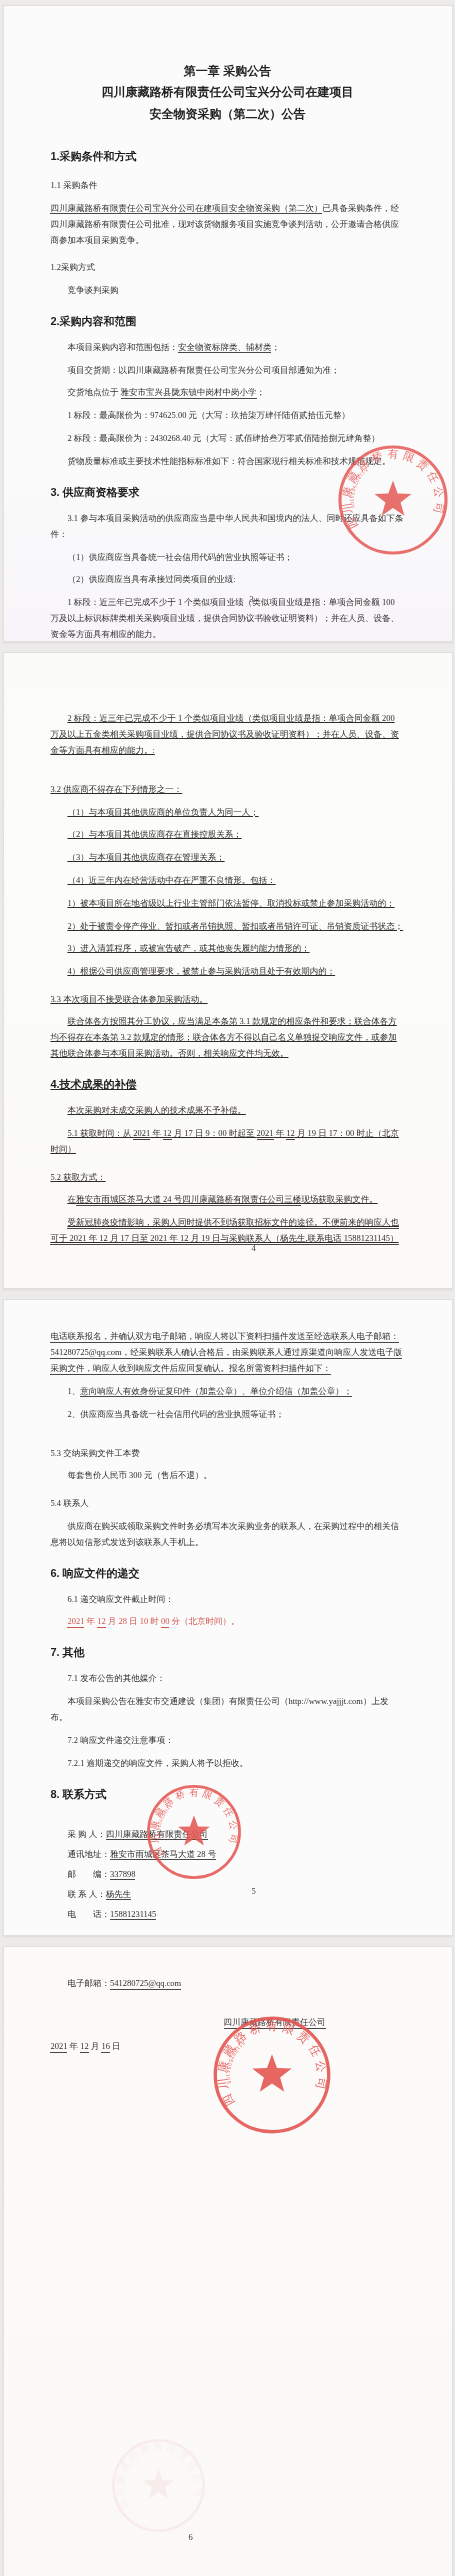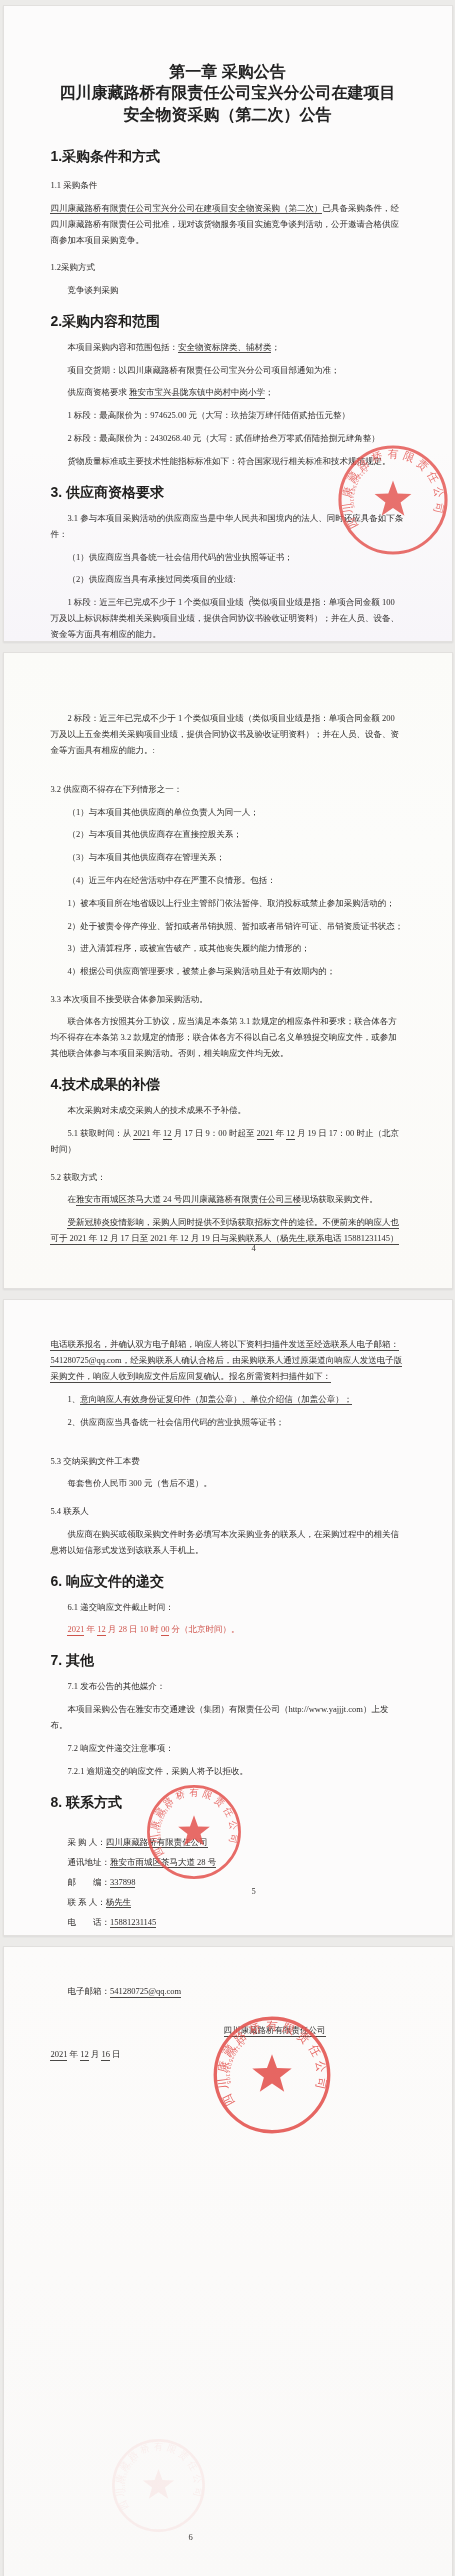--- a/index.html
+++ b/index.html
@@ -15,41 +15,41 @@
     position:relative;
     height:637px;
     margin:0 3.4px 10.2px;
     background:#fcfbfb;
     border:0.6px solid #e2e0de;
     box-shadow:0 0.6px 1.7px rgba(0,0,0,.07);
     overflow:hidden;
     box-sizing:border-box;
   }
   .page-1{background:linear-gradient(180deg,#fcfbfb 70%,#f7f5f9 100%);}
-  .page-2{background:linear-gradient(180deg,#fbfbf8 0%,#fcfcfa 30%,#fbfaf7 100%);}
+  .page-2{background:linear-gradient(180deg,#fbfbf8 0%,#fcfcfa 30%,#fbfaf7 100%);text-decoration:underline;}
   .page-4{background:linear-gradient(180deg,#fcfbfa 0%,#faf9f8 100%);}
   .content{padding:0 47px 0 46px;font-size:8.5px;line-height:16px;}
   .blk{margin:6.8px 0;}
   .t1{
-    text-align:center;font-weight:bold;font-size:16px;line-height:21.6px;
+    text-align:center;font-weight:bold;font-size:12px;line-height:21.6px;
     font-family:"Liberation Sans","DejaVu Sans",sans-serif;
     margin:0;color:#222;
   }
   .t1.first{margin-top:55px;}
   .h1{
     font-family:"Liberation Sans","DejaVu Sans",sans-serif;
-    font-weight:bold;font-size:14px;line-height:17px;
+    font-weight:bold;font-size:11px;line-height:17px;
     margin:15px 0 9px;color:#1f1e1d;
   }
   .h2{margin:11.4px 0 4.6px;}
   .p{text-indent:2em;margin:6.8px 0;}
   .pf{text-indent:0;margin:6.8px 0;}
   .pc{text-indent:2em;margin:4px 0;}
   .gap-top-lg{margin-top:57px;}
-  .gap-top-md{margin-top:36px;}
+  .gap-top-md{margin-top:28px;}
   .gap-top-sm{margin-top:23px;}
   .sig{text-align:right;padding-right:79px;margin-top:23px;}
   .sigdate{text-align:left;padding-right:85px;margin-top:8px;}
   .u{border-bottom:0.6px solid #4a4846;padding-bottom:0.6px;}
   .red{color:#cf544c;}
   .red.u{border-bottom-color:#cf544c;}
   .pagenum{
     position:absolute;font-size:8.5px;color:#3a3836;
     font-family:"Liberation Serif",serif;
   }
@@ -92,21 +92,21 @@
         <div class="blk t1"><span>四川康藏路桥有限责任公司宝兴分公司在建项目</span></div>
         <div class="blk t1"><span>安全物资采购（第二次）公告</span></div>
         <div class="blk h1 gap-top-sm"><span>1.采购条件和方式</span></div>
         <div class="blk h2"><span>1.1 采购条件</span></div>
         <div class="blk pf"><span class="u">四川康藏路桥有限责任公司宝兴分公司在建项目安全物资采购（第二次）</span><span>已具备采购条件，经四川康藏路桥有限责任公司批准，现对该货物服务项目实施竞争谈判活动，公开邀请合格供应商参加本项目采购竞争。</span></div>
         <div class="blk h2"><span>1.2采购方式</span></div>
         <div class="blk p"><span>竞争谈判采购</span></div>
         <div class="blk h1"><span>2.采购内容和范围</span></div>
         <div class="blk p"><span>本项目采购内容和范围包括：</span><span class="u">安全物资标牌类、辅材类</span><span>；</span></div>
         <div class="blk p"><span>项目交货期：以四川康藏路桥有限责任公司宝兴分公司项目部通知为准；</span></div>
-        <div class="blk p"><span>供应商资格要求 </span><span class="u">雅安市宝兴县陇东镇中岗村中岗小学</span><span>；</span></div>
+        <div class="blk p"><span>交货地点位于 </span><span class="u">雅安市宝兴县陇东镇中岗村中岗小学</span><span>；</span></div>
         <div class="blk p"><span>1 标段：最高限价为：974625.00 元（大写：玖拾柒万肆仟陆佰贰拾伍元整）</span></div>
         <div class="blk p"><span>2 标段：最高限价为：2430268.40 元（大写：贰佰肆拾叁万零贰佰陆拾捌元肆角整）</span></div>
         <div class="blk p"><span>货物质量标准或主要技术性能指标标准如下：符合国家现行相关标准和技术规范规定。</span></div>
         <div class="blk h1"><span>3. 供应商资格要求</span></div>
         <div class="blk p"><span>3.1 参与本项目采购活动的供应商应当是中华人民共和国境内的法人、同时还应具备如下条件：</span></div>
         <div class="blk p"><span>（1）供应商应当具备统一社会信用代码的营业执照等证书；</span></div>
         <div class="blk p"><span>（2）供应商应当具有承接过同类项目的业绩:</span></div>
         <div class="blk p"><span>1 标段：近三年已完成不少于 1 个类似项目业绩（类似项目业绩是指：单项合同金额 100 万及以上标识标牌类相关采购项目业绩，提供合同协议书验收证明资料）；并在人员、设备、资金等方面具有相应的能力。</span></div>
       </div>
     <svg class="stamp stamp-1" viewBox="-100 -100 200 200">

